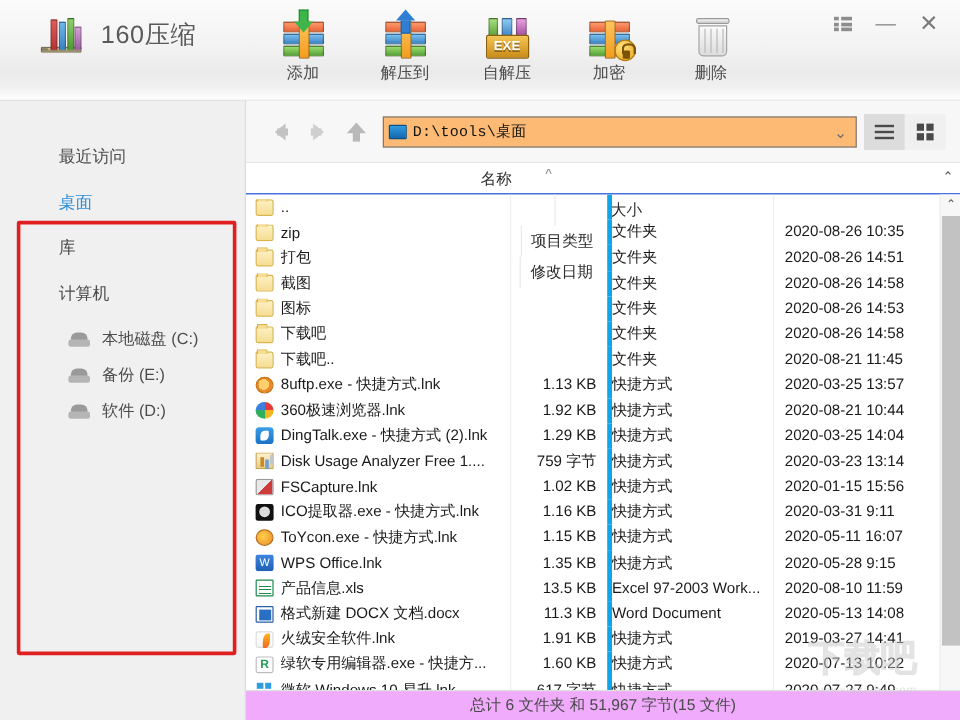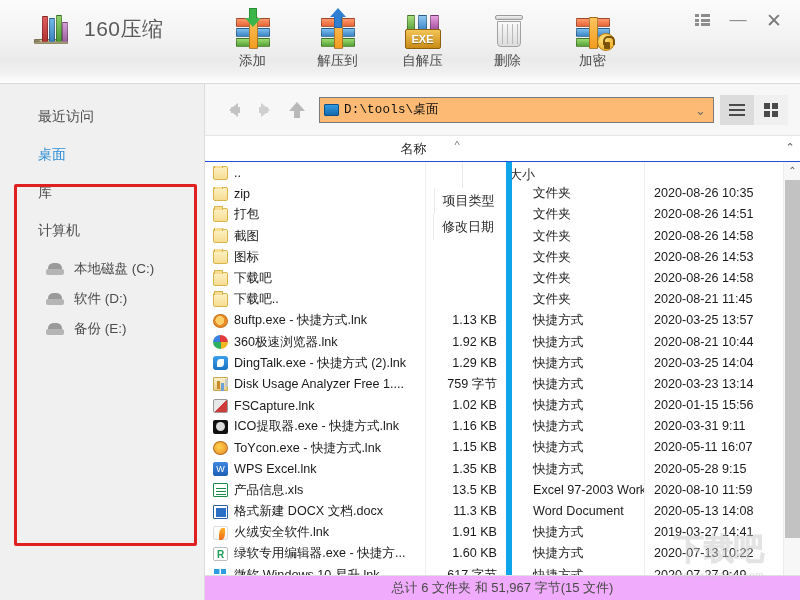--- a/index.html
+++ b/index.html
@@ -134,21 +134,21 @@
 
   
   .sidebar{
     position:absolute; left:0; top:84px; width:205px; height:516px;
     background:#f0f0f0; border-right:1px solid #dcdcdc;
   }
   .side-hl{
     position:absolute; left:14px; top:100px; width:183px; height:362px;
     border:3px solid #e02020; border-radius:2px; pointer-events:none; z-index:5;
   }
-  .side-list{ position:absolute; left:0; top:18px; width:207px; }
+  .side-list{ position:absolute; left:0; top:32px; width:207px;padding-left:11px; }
   .side-item{
     height:30px; display:flex; align-items:center; padding-left:38px;
     font-size:14px; color:#4c4c4c;
   }
   .side-item.head{ padding-left:38px; }
   .side-item.sel{ color:#2f8ed6; }
   .side-item.drive{ padding-left:46px; gap:10px; font-size:13.5px; color:#4c4c4c; }
   .drive-ico{ width:18px; height:13px; position:relative; flex:0 0 auto; }
   .drive-ico::before{
     content:""; position:absolute; left:2px; top:0; width:14px; height:7px;
@@ -227,21 +227,21 @@
   .scroll-up-head{
     position:absolute; right:2px; top:5px; width:16px; text-align:center;
     font-size:11px; color:#5a5a5a;
   }
 
   .listwrap{ position:relative; height:413px; overflow:hidden; }
   .rows{ position:absolute; left:0; top:0; width:578px; }
   .row{ height:21.2px; display:flex; align-items:center; font-size:12.6px; color:#1a1a1a; }
   .c-name{ width:220px; display:flex; align-items:center; gap:6px; padding-left:8px; overflow:hidden; white-space:nowrap;}
   .c-size{ width:81px; text-align:right; padding-right:9px; border-left:1px solid #eee; height:21.2px; line-height:21.2px;}
-  .c-type{ width:138px; padding-left:21px; border-left:6px solid #0ea5e9; height:21.2px; line-height:21.2px; overflow:hidden; white-space:nowrap;}
+  .c-type{ width:138px; padding-left:0; border-left:4px solid #0ea5e9; height:21.2px; line-height:21.2px; overflow:hidden; white-space:nowrap;}
   .c-date{ width:139px; padding-left:9px; border-left:1px solid #eee; height:21.2px; line-height:21.2px;}
   .nm{ overflow:hidden; text-overflow:ellipsis; white-space:nowrap;}
 
   .ico{ width:15px; height:14px; flex:0 0 auto; position:relative; }
   .ico.folder{
     background:linear-gradient(180deg,#fdf0c4,#f6dd92);
     border:1px solid #d9b44a; border-radius:1px 2px 2px 2px;
   }
   .ico.folder::before{
     content:""; position:absolute; left:0; top:-3px; width:7px; height:3px;
@@ -373,39 +373,39 @@
                 <span></span>
               </div>
             <div class="plate">EXE</div>
           </div>
         </div>
         <div class="tool-label">自解压</div>
       </div>
 
       <div class="tool">
         <div class="tool-ico">
-          <div class="trash">
-              <div class="lid"></div>
-              <div class="body"></div>
-            </div>
-        </div>
-        <div class="tool-label">删除</div>
-      </div>
-
-      <div class="tool">
-        <div class="tool-ico">
           <div class="bricks">
             <div class="row r1"></div>
               <div class="row r2"></div>
               <div class="row r3"></div>
             <div class="bar"></div>
           </div>
           <div class="lock"></div>
         </div>
         <div class="tool-label">加密</div>
+      </div>
+
+      <div class="tool">
+        <div class="tool-ico">
+          <div class="trash">
+              <div class="lid"></div>
+              <div class="body"></div>
+            </div>
+        </div>
+        <div class="tool-label">删除</div>
       </div>
 
     </div>
 
     <div class="wincontrols">
       <div class="wc">
         <div class="menu-ico">
           <span class="l1"></span>
             <b class="l1"></b>
           <span class="l2"></span>
@@ -436,25 +436,25 @@
       <div class="side-item head">
         <span>计算机</span>
       </div>
       <div class="spacer-sm"></div>
       <div class="side-item drive">
         <span class="drive-ico"></span>
         <span>本地磁盘 (C:)</span>
       </div>
       <div class="side-item drive">
         <span class="drive-ico"></span>
-        <span>软件 (D:)</span>
+        <span>备份 (E:)</span>
       </div>
       <div class="side-item drive">
         <span class="drive-ico"></span>
-        <span>备份 (E:)</span>
+        <span>软件 (D:)</span>
       </div>
     </div>
     <div class="side-hl"></div>
   </div>
 
   <div class="main">
 
     <div class="navbar">
       <div class="nav-btn">
         <span class="arr-left"></span>
@@ -624,21 +624,21 @@
               <span class="ico toycon"></span>
               <span class="nm">ToYcon.exe - 快捷方式.lnk</span>
             </div>
             <div class="c-size">1.15 KB</div>
             <div class="c-type">快捷方式</div>
             <div class="c-date">2020-05-11 16:07</div>
           </div>
           <div class="row">
             <div class="c-name">
               <span class="ico wps"></span>
-              <span class="nm">WPS Excel.lnk</span>
+              <span class="nm">WPS Office.lnk</span>
             </div>
             <div class="c-size">1.35 KB</div>
             <div class="c-type">快捷方式</div>
             <div class="c-date">2020-05-28 9:15</div>
           </div>
           <div class="row">
             <div class="c-name">
               <span class="ico xls"></span>
               <span class="nm">产品信息.xls</span>
             </div>

